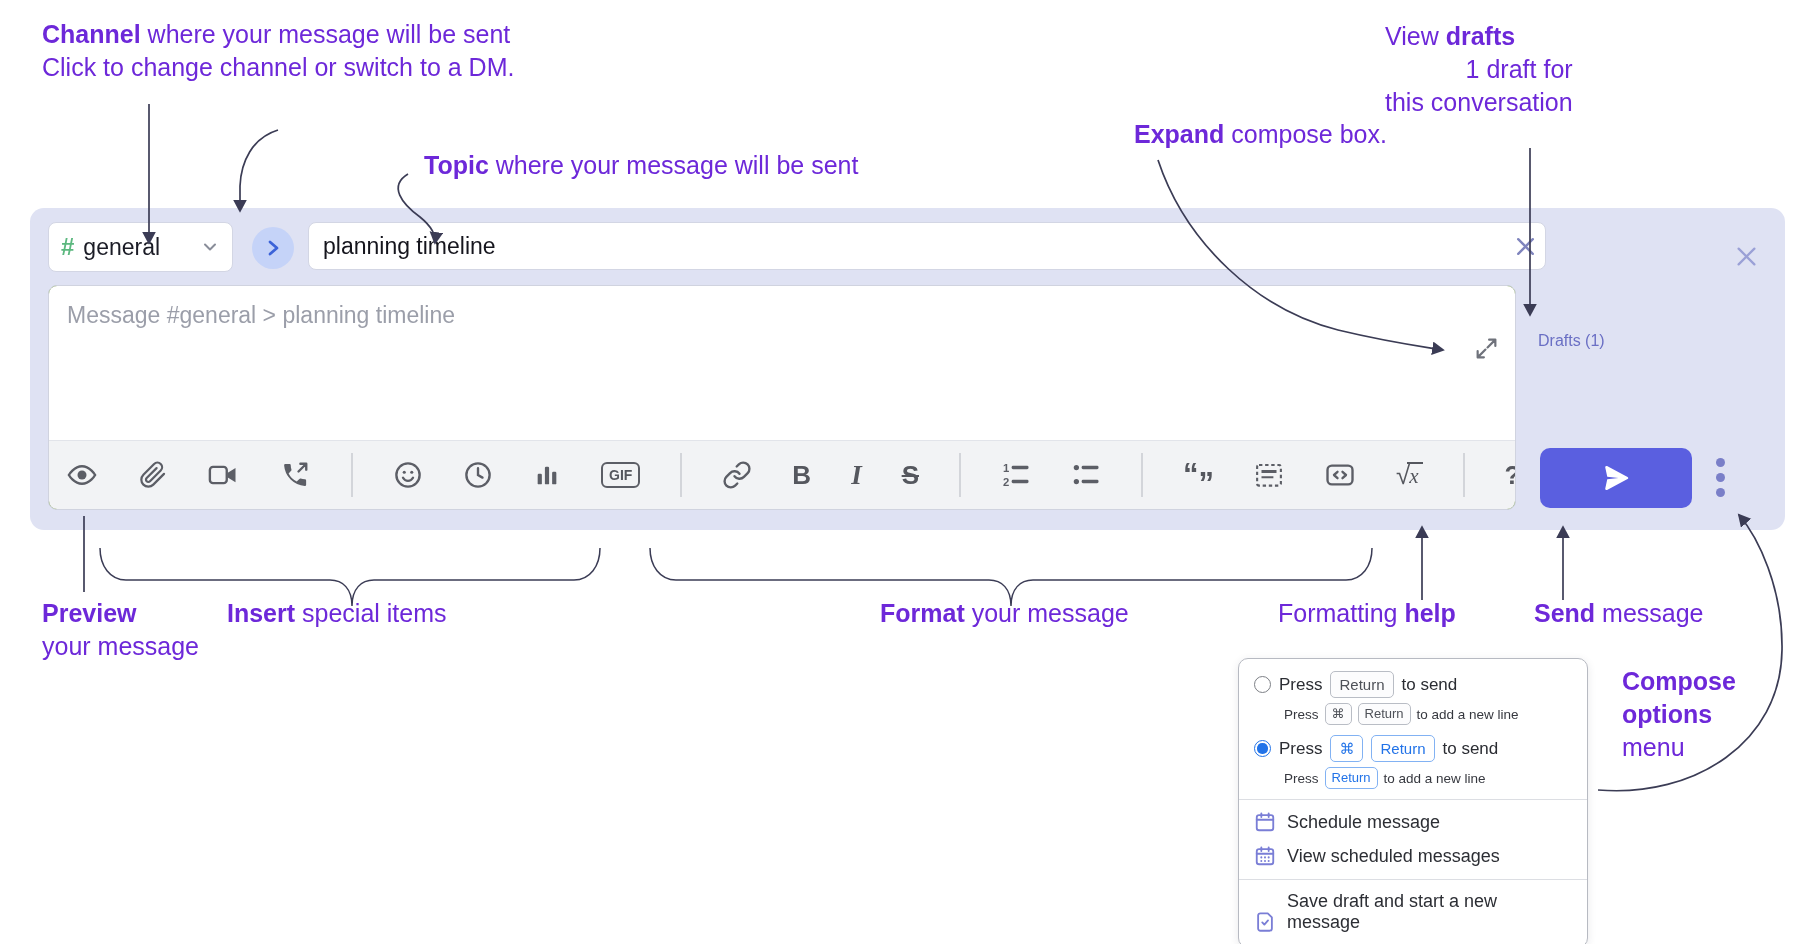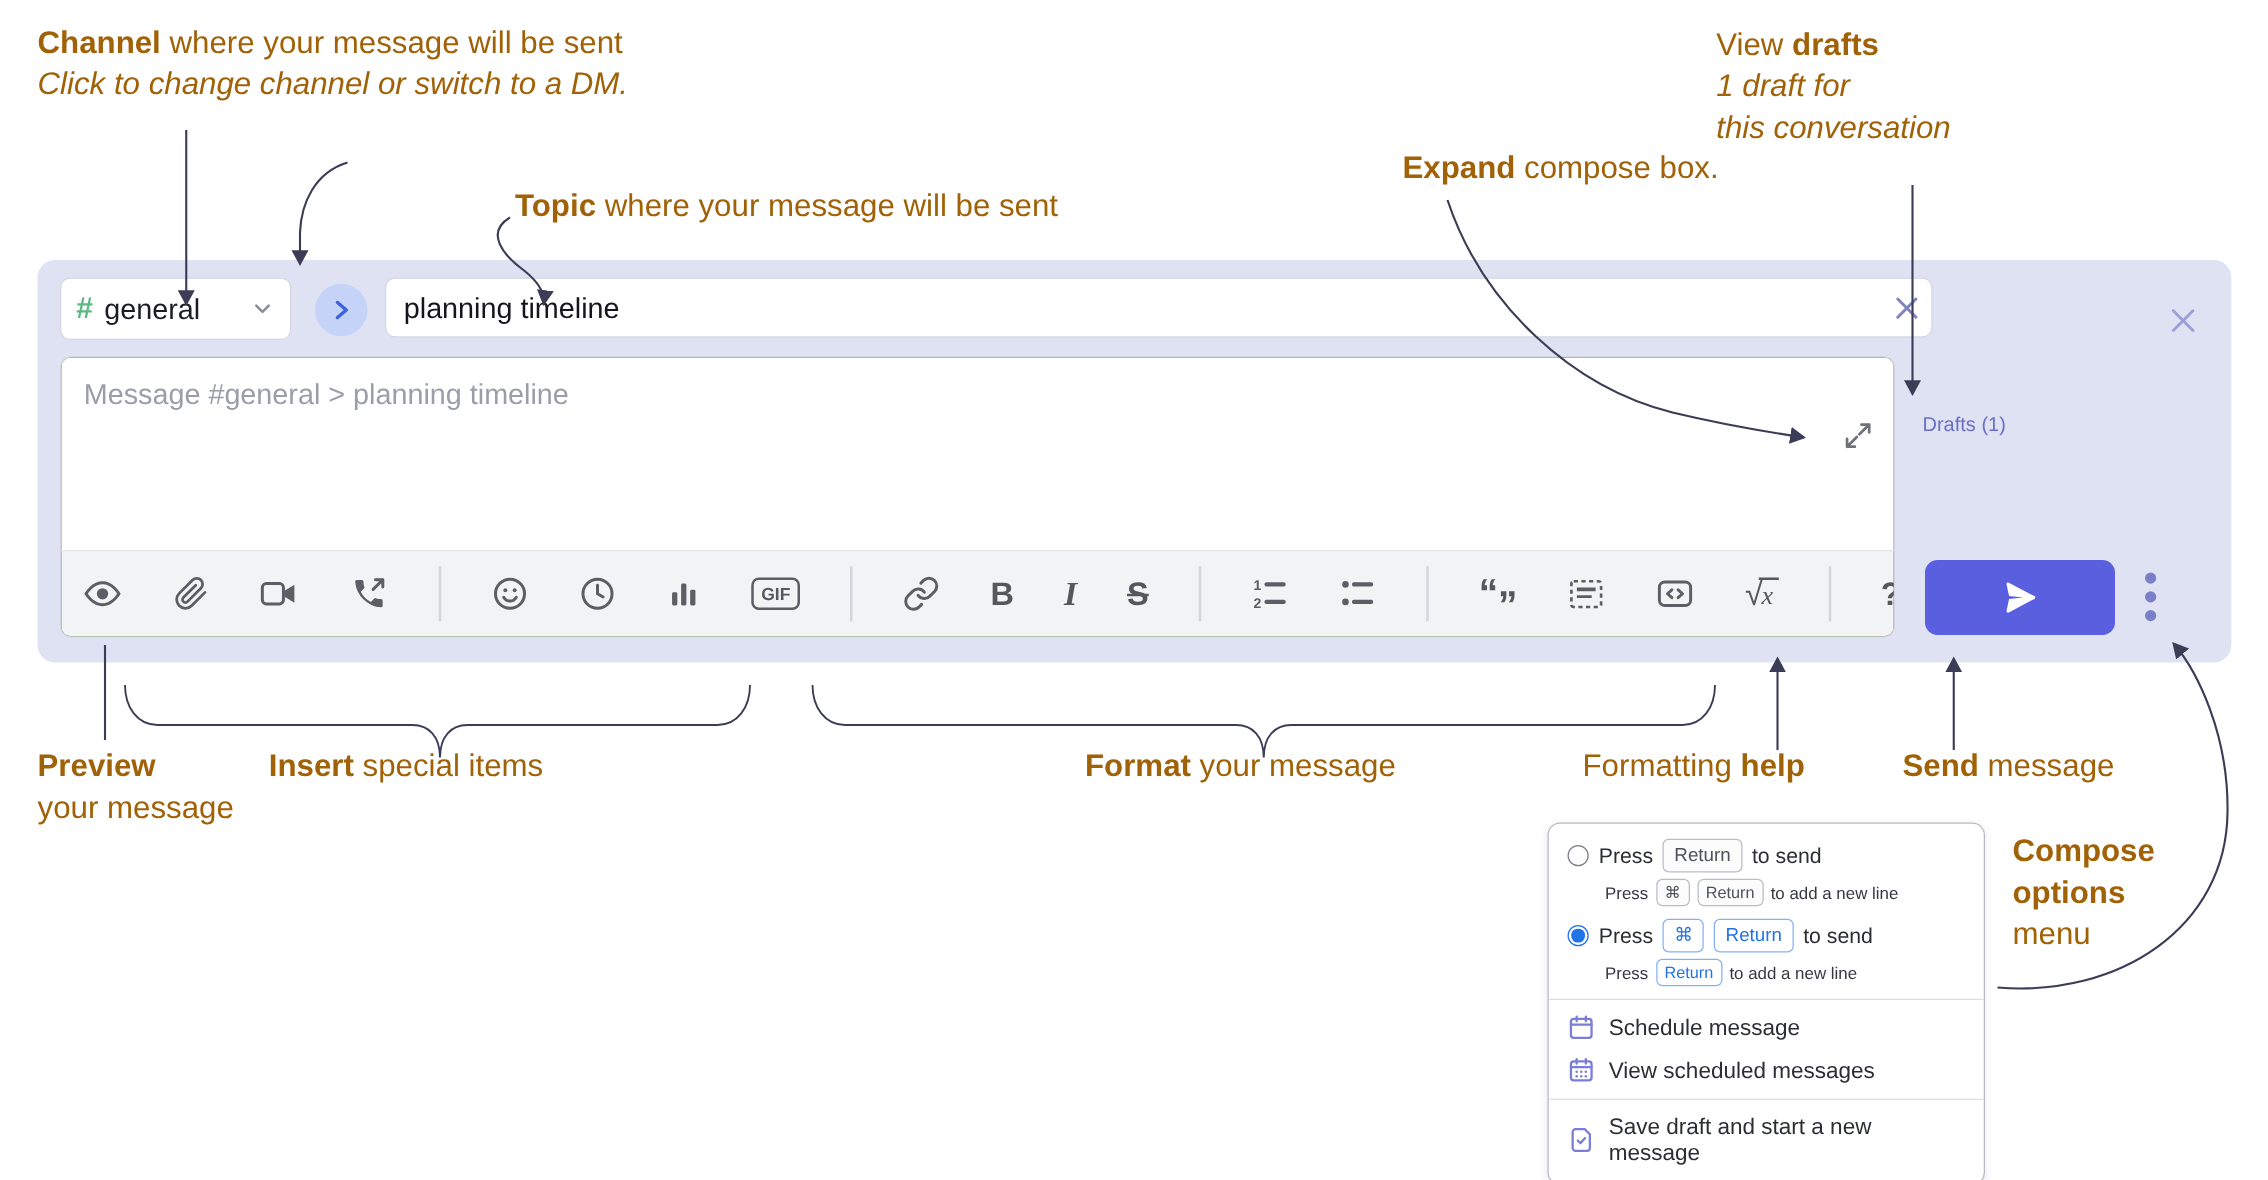--- a/index.html
+++ b/index.html
@@ -1,21 +1,21 @@
 <!DOCTYPE html>
 <html><head>
 <meta charset="utf-8">
 <style>
   html,body{margin:0;padding:0;background:#fff;}
   .canvas{position:relative;width:1814px;height:944px;background:#fff;overflow:hidden;
           font-family:"Liberation Sans",sans-serif;color:#33344b;}
   
-  .ann{position:absolute;font-size:25px;line-height:33px;color:#a16207;white-space:nowrap;z-index:2;}
+  .ann{position:absolute;font-size:25px;line-height:33px;color:#6d28d9;white-space:nowrap;z-index:2;margin-left:12px;}
   .b{font-weight:700;}
-  .i{font-style:italic;}
+  .i{text-align:right;}
   
   .overlay{position:absolute;left:0;top:0;z-index:4;pointer-events:none;}
   
   .compose{position:absolute;left:30px;top:208px;width:1755px;height:322px;
            background:#dfe2f3;border-radius:14px;z-index:1;}
   .chan-select{position:absolute;left:18px;top:14px;width:185px;height:50px;background:#fff;
            border:1px solid #d3d6e4;border-radius:8px;display:flex;align-items:center;
            padding:0 12px;box-sizing:border-box;cursor:pointer;}
   .chan-hash{color:#5cb87f;font-weight:700;font-size:24px;margin-right:9px;}
   .chan-name{font-size:23px;color:#1b1c26;flex:1;}
@@ -68,21 +68,21 @@
          box-sizing:border-box;position:relative;background:#fff;}
   .radio.sel{border-color:#2273e8;}
   .radio.sel::after{content:"";position:absolute;inset:2.4px;border-radius:50%;background:#2273e8;}
   .key{display:inline-block;padding:0 8px;border:1px solid #b9bdc5;border-radius:5px;
        background:#fcfcfd;color:#4e5158;font-size:15px;line-height:25px;}
   .key.sm{font-size:13px;line-height:20px;padding:0 6px;}
   .key.blue{border-color:#82b2f3;color:#2273e8;background:#fff;}
   .p-hr{border:none;border-top:1px solid #dcdee3;margin:10px -15px 11px;}
   .m-item{display:flex;align-items:center;gap:11px;font-size:18px;color:#2c2e34;
           margin-bottom:12px;cursor:pointer;}
-  .m-item:last-child{margin-bottom:2px;}
+  .m-item:last-child{margin-bottom:2px;align-items:flex-end;}
   .m-icon{flex:none;color:#7a7ed6;display:flex;}
 </style>
 </head>
 <body>
 
 <div class="canvas">
 
   <div class="ann" style="left:30px;top:18px;">
     <div><span class="b">Channel</span><span> where your message will be sent</span></div>
     <div class="i">Click to change channel or switch to a DM.</div>

